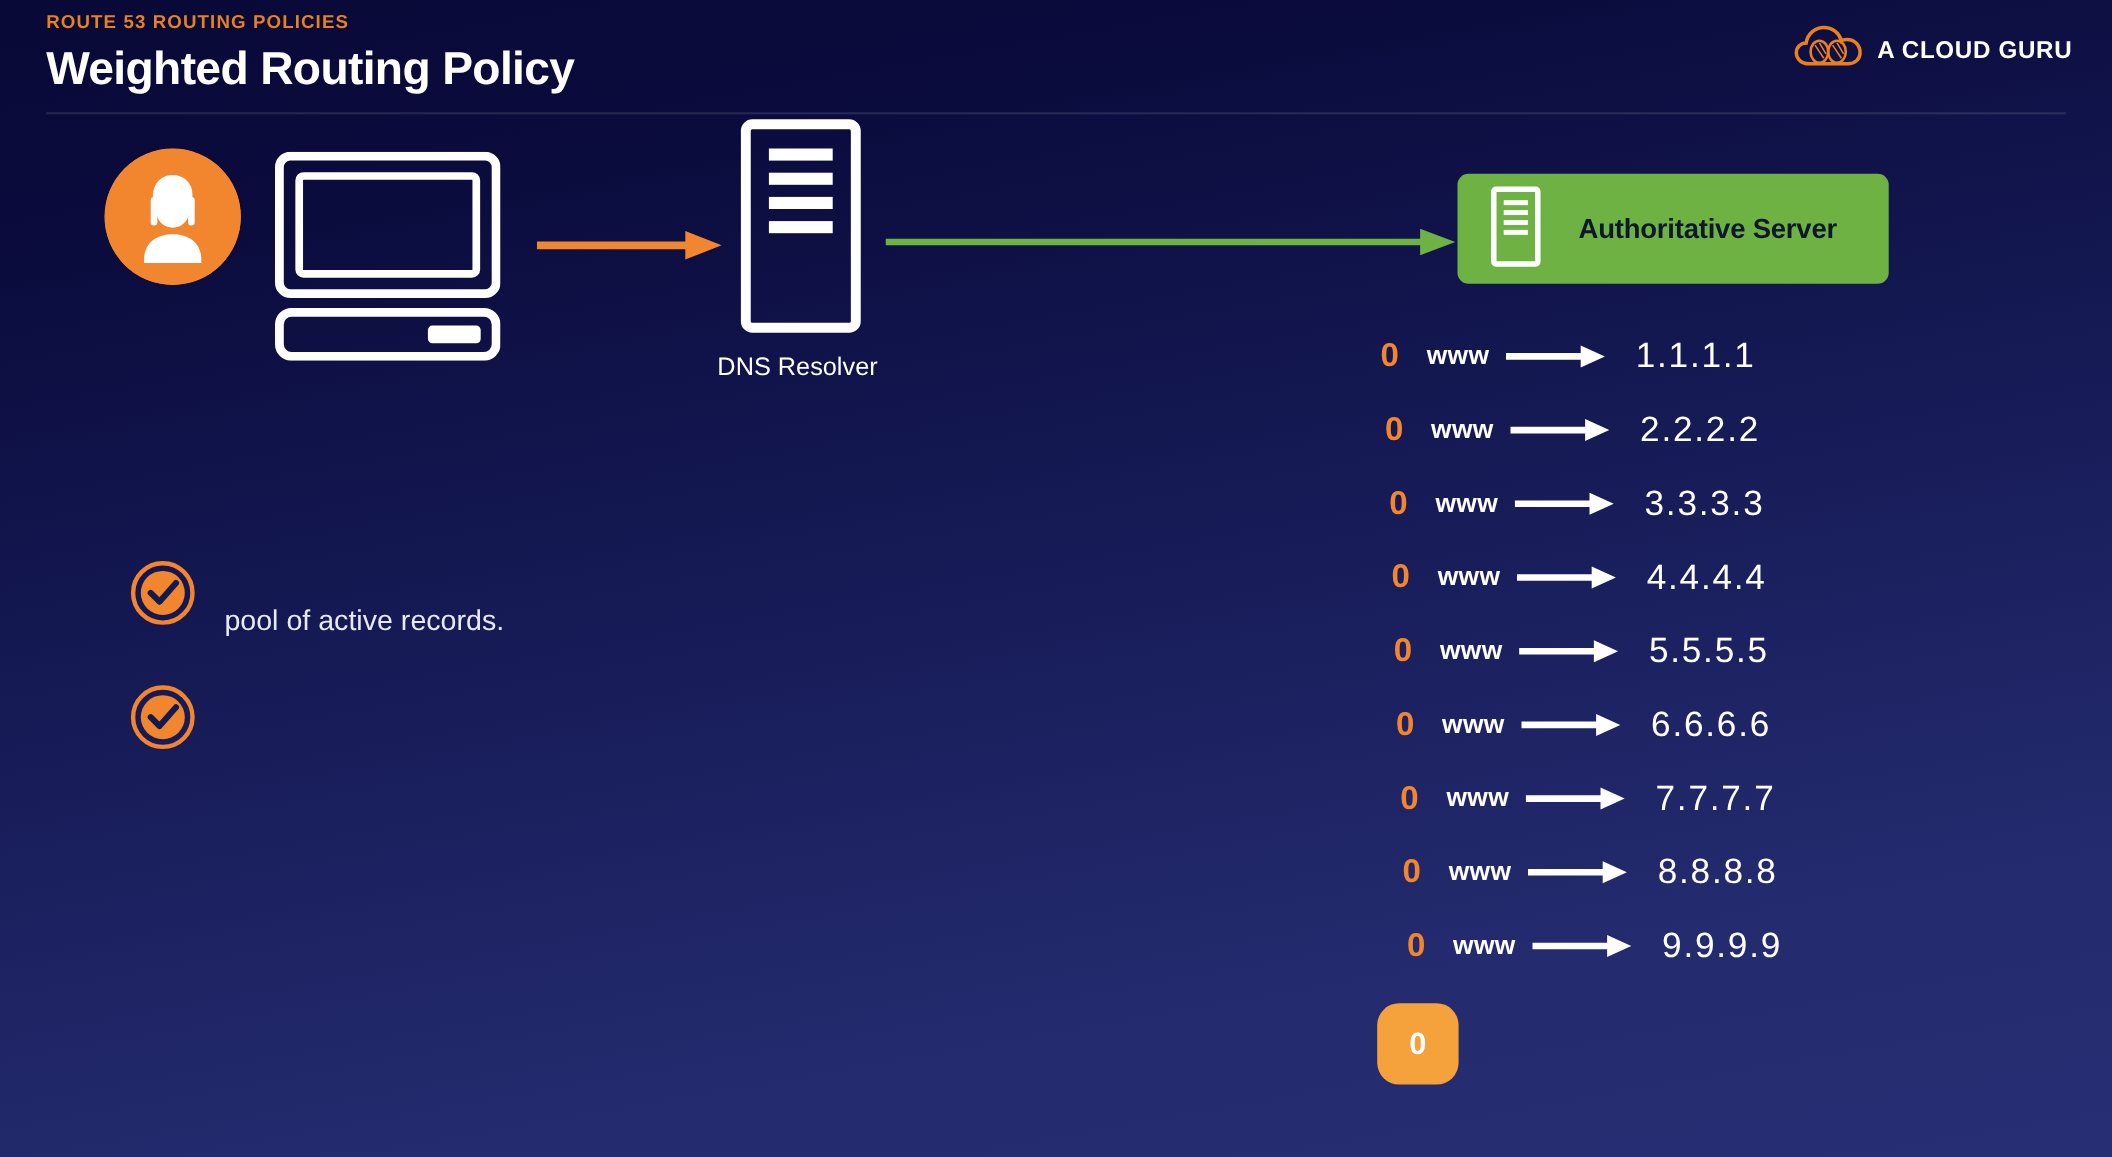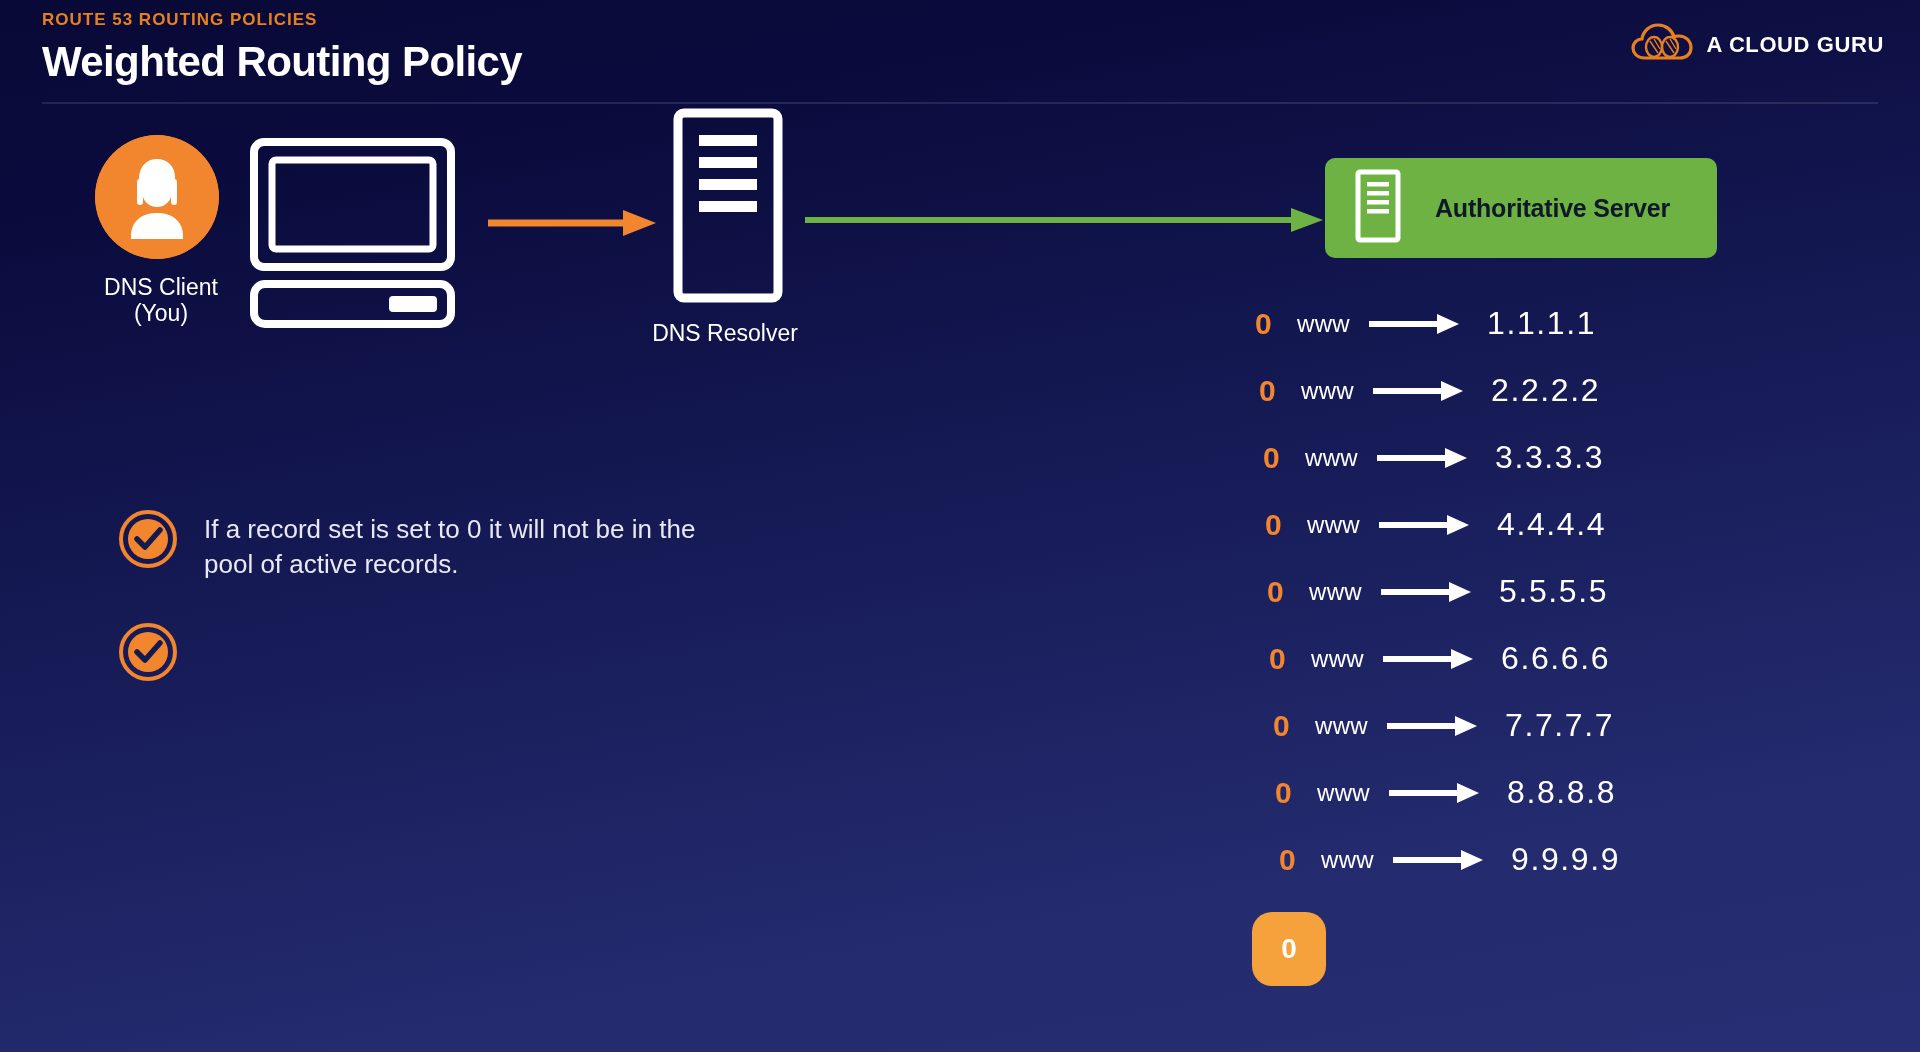--- a/index.html
+++ b/index.html
@@ -62,21 +62,21 @@
   }
   #auth-label { font-size:25px; font-weight:bold; color:#0f172a; letter-spacing:-0.2px; }
 
   
   #record-list { position:absolute; left:1255px; top:290px; }
   .record-row { position:relative; height:67px; display:flex; align-items:center; }
   .rec-weight {
     width:42px; text-align:left; font-size:30px; font-weight:bold; color:#F2862E;
   }
   .rec-host {
-    width:72px; font-size:24px; font-weight:normal; color:#fff; letter-spacing:0.3px;
+    width:72px; font-size:24px; font-weight:bold; color:#fff; letter-spacing:0.3px;
   }
   .rec-arrow { width:100px; display:flex; align-items:center; }
   .rec-ip { font-size:32px; color:#fff; letter-spacing:1.6px; margin-left:18px; }
 
   
   #weight-badge {
     position:absolute; left:1252px; top:912px; width:74px; height:74px;
     background:#F5A23C; border-radius:20px;
     display:flex; align-items:center; justify-content:center;
     font-size:28px; font-weight:bold; color:#fff;
@@ -116,24 +116,20 @@
       <circle cx="62" cy="62" r="62" fill="#F2862E"></circle>
       <g fill="#FFFFFF">
         <path d="M47 44 C47 33 54 27 62 27 C70 27 77 33 77 44 L77 56 C77 66 70 72 62 72 C54 72 47 66 47 56 Z"></path>
         <path d="M44 44 C44 31 52 24 62 24 C72 24 80 31 80 42 C80 48 76 48 72 46 C66 43 58 41 52 46 C48 49 44 50 44 44 Z"></path>
         <rect x="42" y="44" width="6" height="26" rx="3"></rect>
         <rect x="76" y="44" width="6" height="26" rx="3"></rect>
         <path d="M36 101 C36 86 47 78 62 78 C77 78 88 86 88 101 L88 104 L36 104 Z"></path>
       </g>
     </svg>
   </div>
-  <div id="client-label">
-    <div>DNS Client</div>
-    <div>(You)</div>
-  </div>
 </div>
 
 <div id="computer">
   <svg width="205" height="190" viewBox="0 0 205 190">
     <rect x="4" y="4" width="197" height="125" rx="10" fill="none" stroke="#fff" stroke-width="8"></rect>
     <rect x="22" y="22" width="161" height="89" rx="4" fill="none" stroke="#fff" stroke-width="7"></rect>
     <rect x="4" y="146" width="197" height="40" rx="11" fill="none" stroke="#fff" stroke-width="8"></rect>
     <rect x="139" y="158" width="48" height="16" rx="4" fill="#fff"></rect>
   </svg>
 </div>
@@ -294,21 +290,21 @@
 
   <div class="bullet">
     <span class="bullet-check">
       <svg width="60" height="60" viewBox="0 0 60 60">
         <circle cx="30" cy="30" r="27" fill="none" stroke="#F2862E" stroke-width="4"></circle>
         <circle cx="30" cy="30" r="20" fill="#F2862E"></circle>
         <path d="M19 30 L27 38 L42 21" fill="none" stroke="#131A4D" stroke-width="5.5" stroke-linecap="round" stroke-linejoin="round"></path>
       </svg>
     </span>
     <span class="bullet-text">
-      <span>If a record set is set to 0 it will not be in the</span><br>
+      <br>
       <span>pool of active records.</span>
     </span>
   </div>
 
   <div class="bullet">
     <span class="bullet-check">
       <svg width="60" height="60" viewBox="0 0 60 60">
         <circle cx="30" cy="30" r="27" fill="none" stroke="#F2862E" stroke-width="4"></circle>
         <circle cx="30" cy="30" r="20" fill="#F2862E"></circle>
         <path d="M19 30 L27 38 L42 21" fill="none" stroke="#131A4D" stroke-width="5.5" stroke-linecap="round" stroke-linejoin="round"></path>

